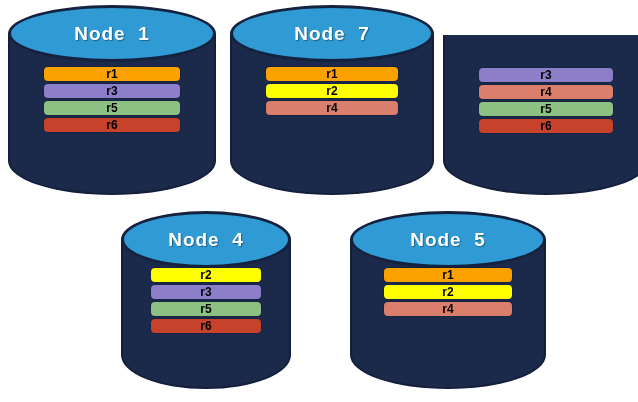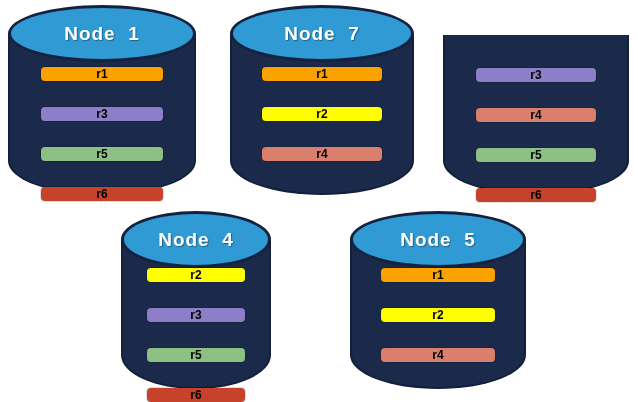--- a/index.html
+++ b/index.html
@@ -4,21 +4,21 @@
 <style>
   html, body { margin: 0; padding: 0; }
   body {
     width: 638px; height: 402px;
     background: #ffffff;
     position: relative;
     overflow: hidden;
     font-family: "Liberation Sans", sans-serif;
   }
   #diagram { position: absolute; inset: 0; }
-  .cylinder { position: absolute; }
+  .cylinder { position: absolute; padding-left: 20px; }
   .cyl-body {
     position: absolute;
     left: 0; right: 0;
     top: 28px; bottom: 0;
     background: #1B2A4A;
     border: 2px solid #131F3B;
     border-top: none;
     border-radius: 0 0 50% 50% / 0 0 34px 34px;
     box-sizing: border-box;
   }
@@ -42,21 +42,21 @@
     letter-spacing: 1px;
     white-space: pre;
     text-shadow: 1px 1px 1px rgba(0,0,0,0.35);
   }
   .bars {
     position: absolute;
     left: 0; right: 0;
     display: flex;
     flex-direction: column;
     align-items: center;
-    gap: 26px;
+    gap: 3px;
     z-index: 3;
   }
   .bar {
     width: 65%;
     height: 14px;
     border-radius: 4px;
     display: flex;
     align-items: center;
     justify-content: center;
     color: #000000;

